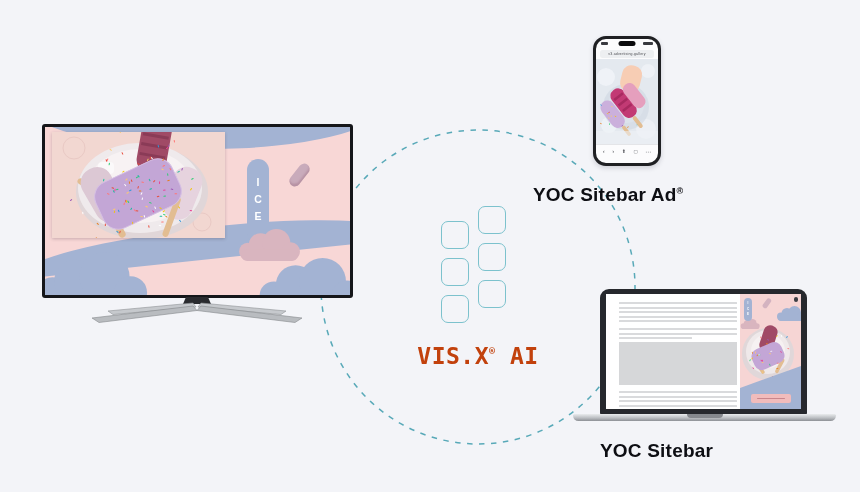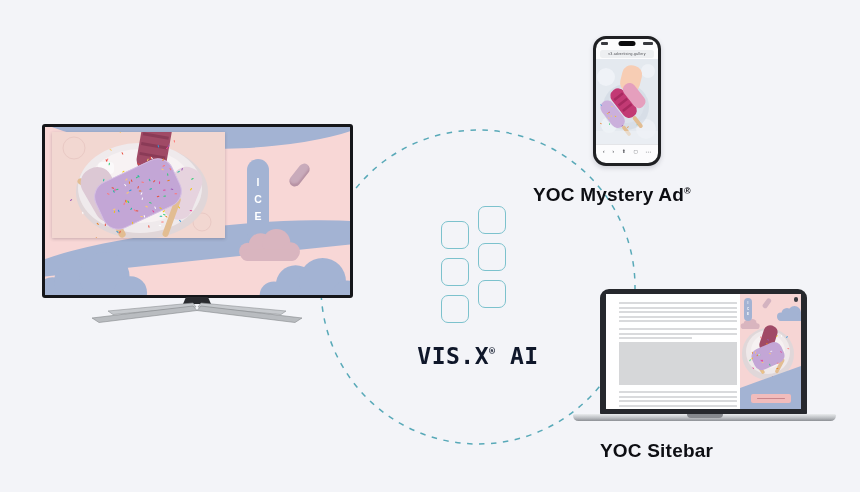--- a/index.html
+++ b/index.html
@@ -21,21 +21,21 @@
   .capsule{position:absolute;left:249px;top:35px;width:11px;height:26px;border-radius:6px;background:#c9abbb;transform:rotate(38deg);box-shadow:inset -2px -2px 2px rgba(150,100,120,.35);}
   .cloud{position:absolute;}
   .cloud svg{display:block;width:100%;height:100%;}
   .tv-stand{left:90px;top:297px;width:214px;height:30px;z-index:2;}
   .device-caption{z-index:3;color:#0d0e13;font-weight:600;font-size:19px;letter-spacing:.2px;}
   .caption-tv{left:42px;top:329px;width:311px;text-align:center;font-weight:500;font-size:20px;}
   sup.reg{font-size:9px;vertical-align:super;}
 
   
   .visx-sq{position:absolute;width:28px;height:28px;border:1.6px solid #7cc2cd;border-radius:7px;background:transparent;z-index:2;box-sizing:border-box;}
-  .visx-text{left:393px;top:343px;width:170px;text-align:center;font-family:"DejaVu Sans Mono",monospace;font-weight:bold;font-size:23px;color:#0f172a;z-index:2;letter-spacing:0.5px;}
+  .visx-text{left:393px;top:343px;width:170px;text-align:center;font-family:"DejaVu Sans Mono",monospace;font-weight:bold;font-size:23px;color:#c2410c;z-index:2;letter-spacing:0.5px;}
   .visx-text sup{font-size:10px;vertical-align:super;font-weight:bold;}
 
   
   .phone{left:593px;top:36px;width:68px;height:130px;background:#fcfcfd;border:3px solid #1f2023;border-radius:13px;box-sizing:border-box;overflow:hidden;z-index:2;box-shadow:0 2px 5px rgba(40,40,60,.18);}
   .phone-status{position:relative;height:10px;}
   .ph-time{position:absolute;left:5px;top:3px;width:7px;height:2.5px;background:#3a3b40;border-radius:1px;}
   .ph-island{position:absolute;left:50%;top:2px;transform:translateX(-50%);width:17px;height:5px;background:#0b0b0d;border-radius:3px;}
   .ph-sig{position:absolute;right:5px;top:3px;width:10px;height:2.5px;background:#3a3b40;border-radius:1px;}
   .ph-url{margin:1px 4px 0;height:8px;background:#edeff1;border-radius:2.5px;display:flex;align-items:center;justify-content:center;font-size:3.5px;color:#4c4e53;letter-spacing:.2px;}
   .ph-content{position:relative;margin-top:1px;height:85px;}
@@ -321,21 +321,21 @@
     </div>
     <div class="ph-toolbar">
       <span>‹</span>
       <span>›</span>
       <span style="font-size:5px;">⬆</span>
       <span style="font-size:4.5px;">▢</span>
       <span>⋯</span>
     </div>
   </div>
 
-  <div class="abs device-caption caption-phone"><span>YOC Mystery Ad</span><sup class="reg">®</sup></div>
+  <div class="abs device-caption caption-phone"><span>YOC Sitebar Ad</span><sup class="reg">®</sup></div>
 
   <div class="abs laptop-screen">
     <div class="lp-page">
       <div class="lp-article">
         <div class="sk-line"></div>
           <div class="sk-line"></div>
           <div class="sk-line"></div>
           <div class="sk-line"></div>
           <div class="sk-line"></div>
         <div class="sk-gap"></div>

